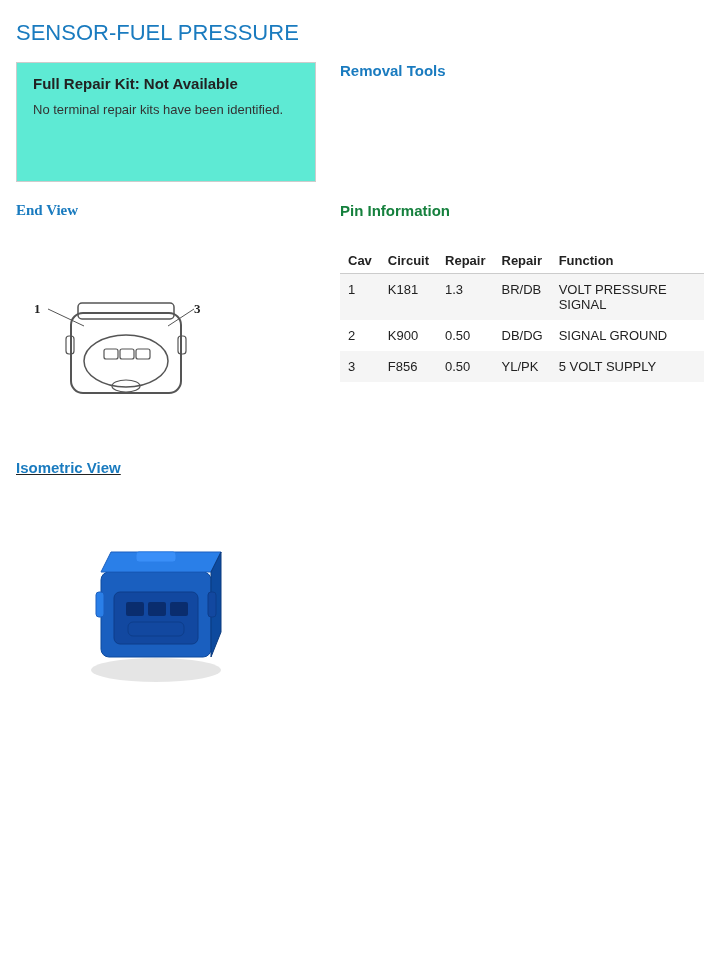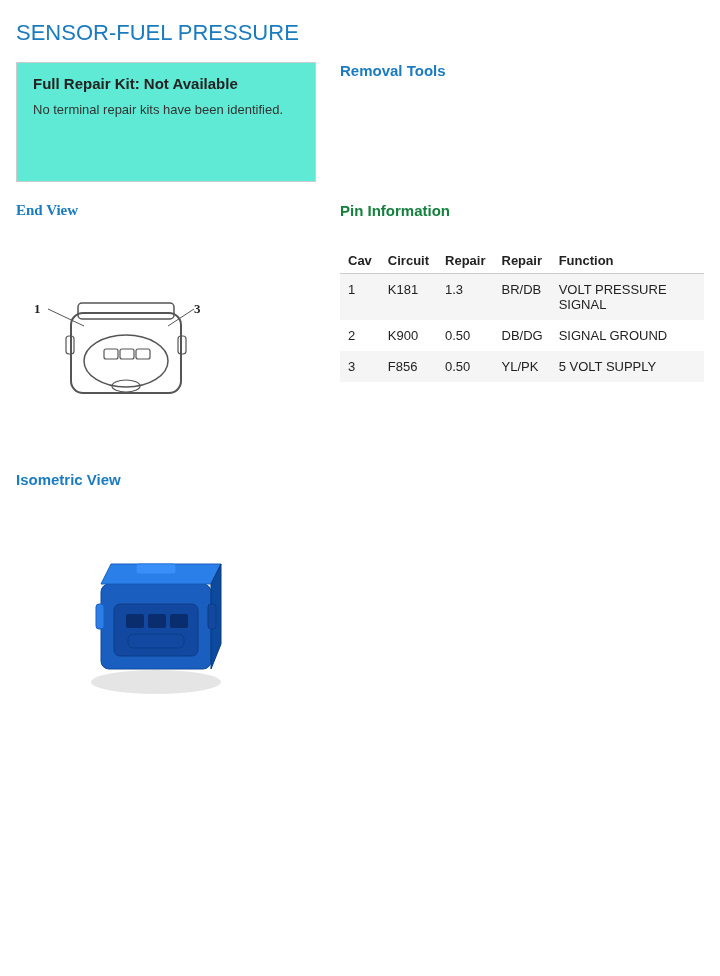--- a/index.html
+++ b/index.html
@@ -125,21 +125,22 @@
 
     .pin-table tr:nth-child(odd) td {
       background: #f5f5f5;
     }
 
     .pin-table tr:nth-child(even) td {
       background: #fff;
     }
 
     .isometric-section {
-      margin-top: 40px;
+      margin-top: 28px;
+      text-decoration: underline;
     }
 
     .isometric-title {
       color: #1a7bbf;
       font-weight: bold;
       font-size: 15px;
       margin-bottom: 16px;
     }
 
     .isometric-image {

